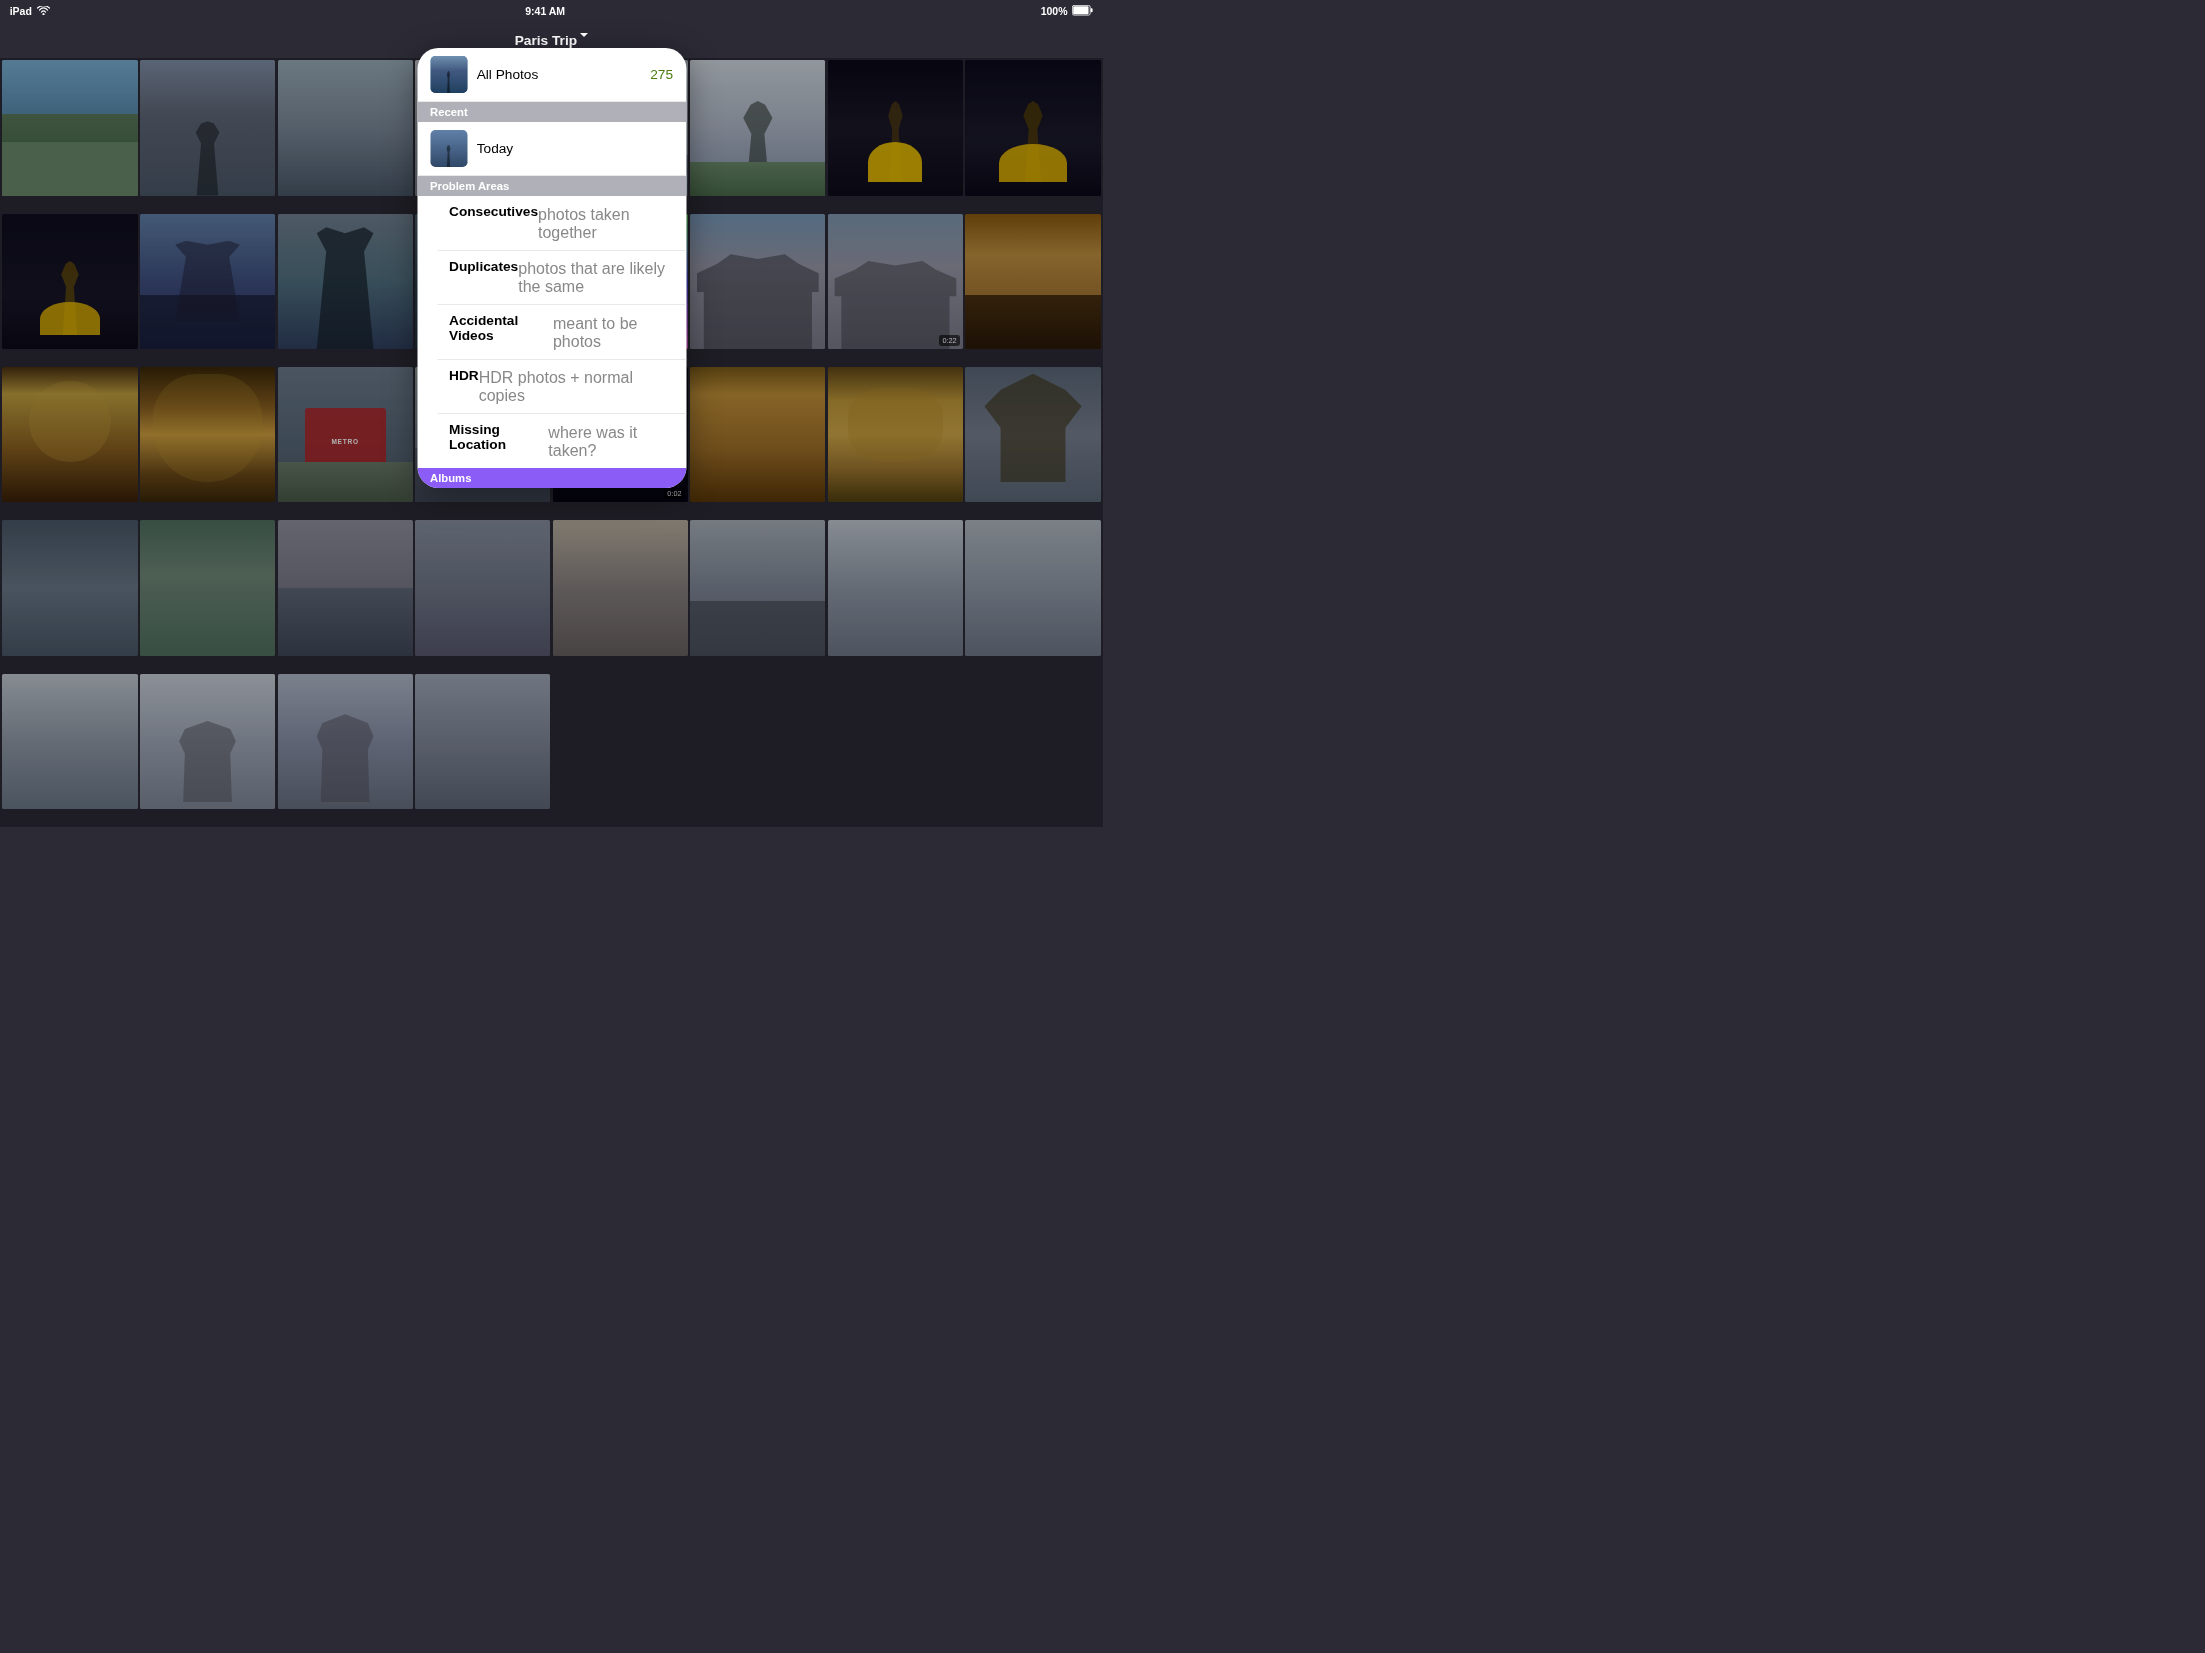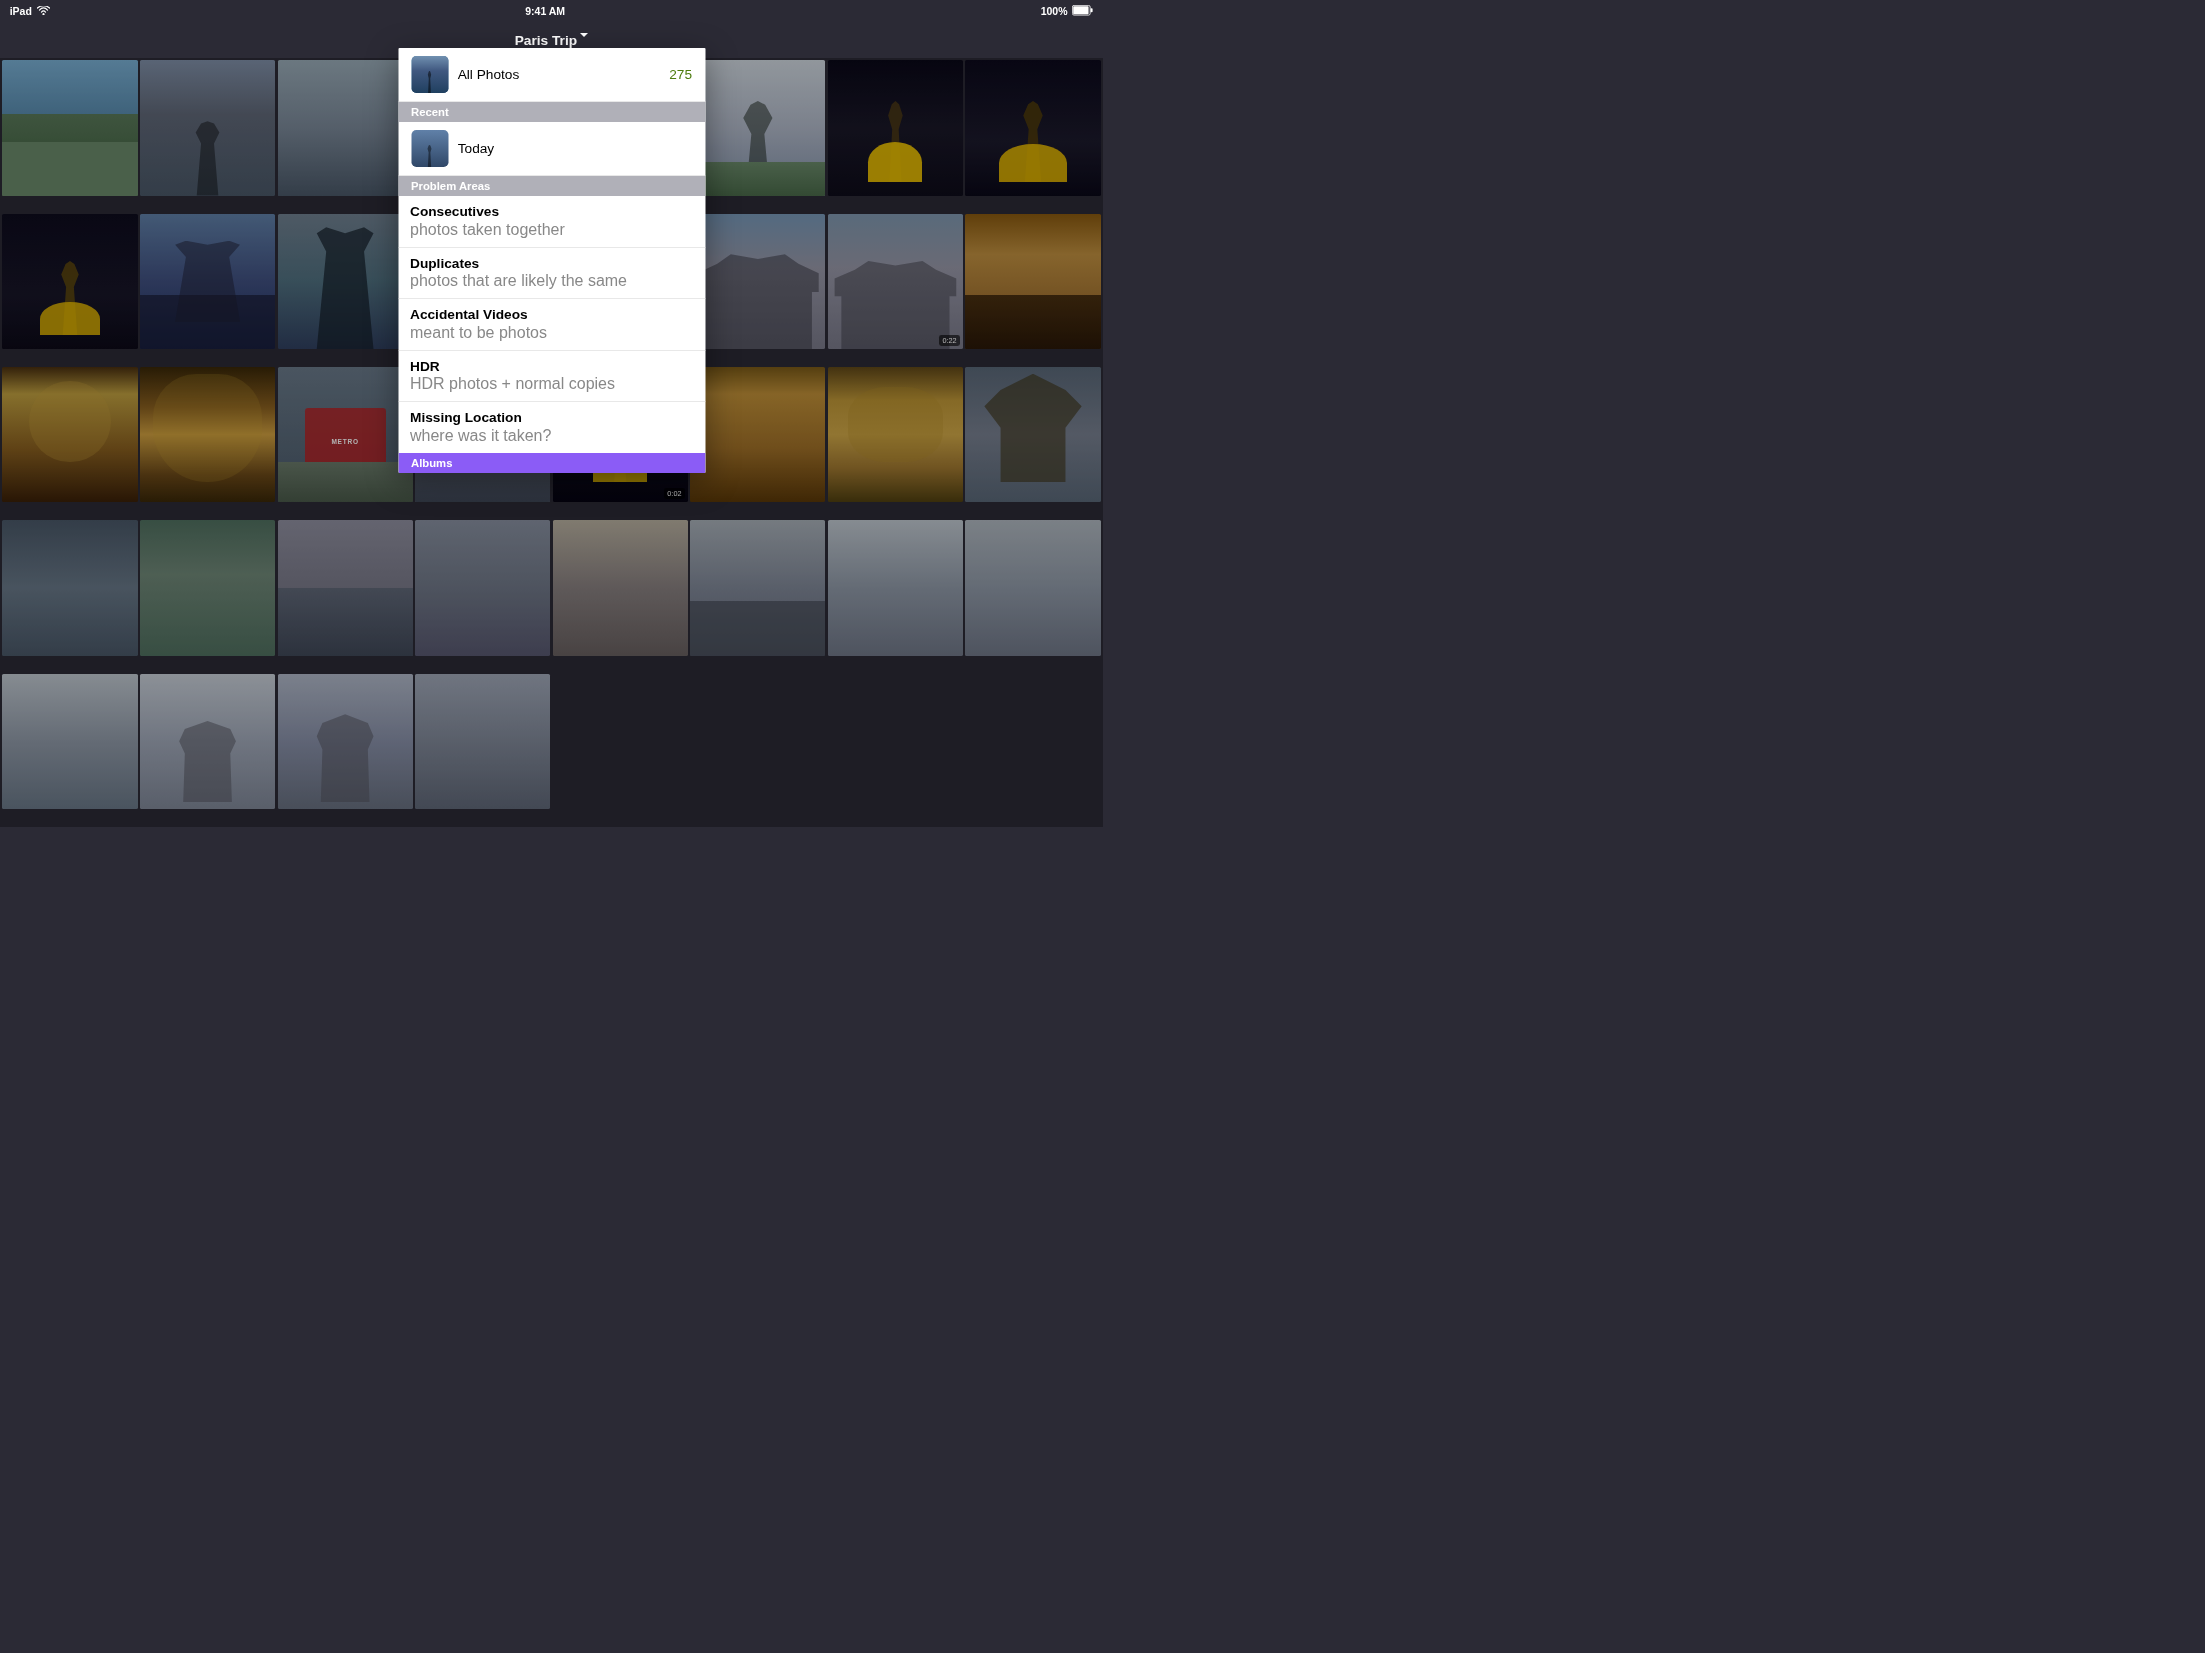--- a/index.html
+++ b/index.html
@@ -107,23 +107,23 @@
       padding: 0.8px 3.2px;
       border-radius: 2.4px;
     }
 
     
     #dropdown {
       position: absolute;
       top: 48px;
       left: 50%;
       transform: translateX(-50%);
-      width: 307px;
+      width: 269px;
       background: #fff;
-      border-radius: 1px;
+      border-radius: 21px;
       overflow: hidden;
       box-shadow: 0 8px 32px rgba(0,0,0,0.4);
       z-index: 200;
     }
 
     
     .menu-all-photos {
       display: flex;
       align-items: center;
       padding: 8px 13px;
@@ -189,24 +189,25 @@
       display: block;
     }
     .menu-row-meta {
       font-size: 11.3px;
       color: #888;
     }
 
     
     .menu-problem-row {
       display: flex;
-      flex-direction: column;
+      flex-direction: row;
       padding: 8px 12px;
       border-bottom: 0.8px solid #e8e8e8;
       cursor: pointer;
+      margin-left: 20px;
     }
     .menu-problem-label {
       font-size: 13.7px;
       font-weight: 600;
       color: #000;
     }
     .menu-problem-sub {
       font-size: 16px;
       color: #888;
       margin-top: 1.6px;

